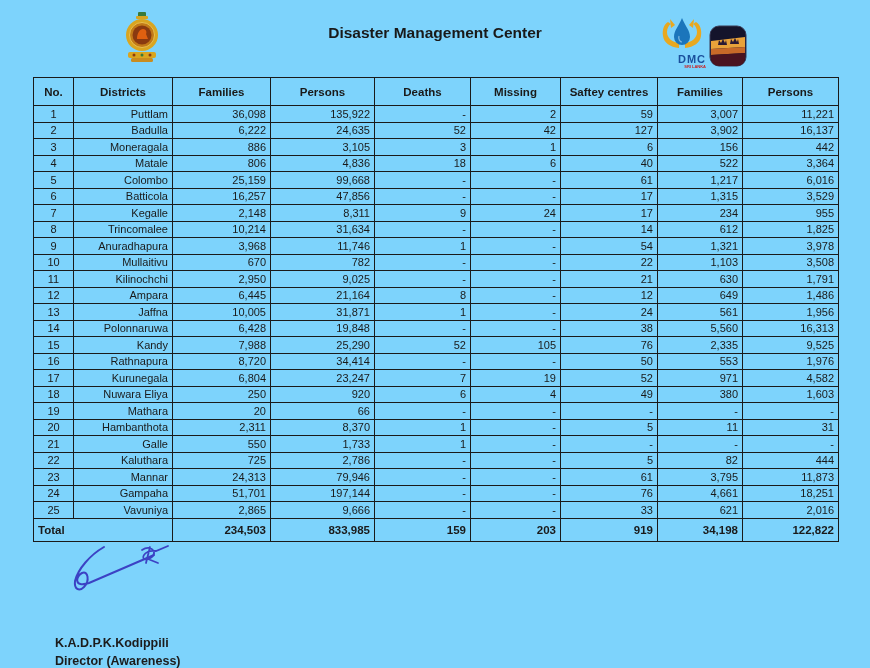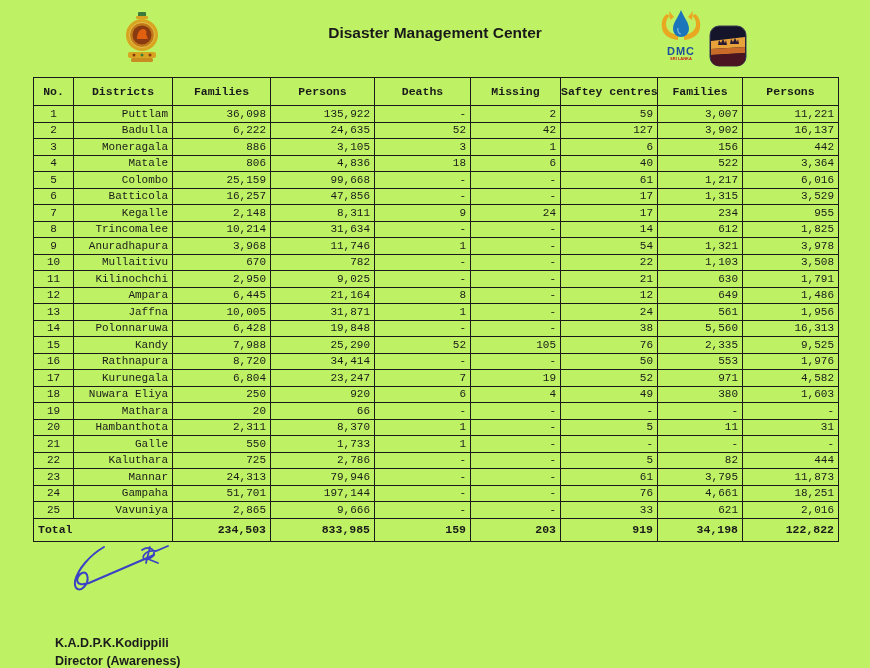--- a/index.html
+++ b/index.html
@@ -1,51 +1,51 @@
 <!DOCTYPE html>
 <html><head>
 <meta charset="utf-8">
 <style>
   * { margin: 0; padding: 0; box-sizing: border-box; }
   html, body { background: #ffffff; }
   .page {
     position: relative;
     width: 870px;
     height: 668px;
-    background: #bef264;
+    background: #7dd3fc;
     font-family: "Liberation Serif", serif;
     color: #1a1a1a;
     overflow: hidden;
   }
 
   
   .emblem { position: absolute; left: 122px; top: 11px; }
   .titles {
     position: absolute; left: 0; top: 22px; width: 100%;
     text-align: center;
     font-family: "Liberation Sans", sans-serif;
     font-weight: bold; font-size: 15.5px; line-height: 22px;
     color: #191919;
   }
-  .logo-dmc { position: absolute; left: 656px; top: 8px; width: 50px; text-align: center; }
+  .logo-dmc { position: absolute; left: 656px; top: 16px; width: 50px; text-align: right; }
   .logo-dmc .dmc-text {
     font-family: "Liberation Sans", sans-serif; font-weight: bold;
     font-size: 11px; color: #1a4f9c; letter-spacing: 1px; line-height: 10px;
   }
   .logo-dmc .dmc-subtext {
     font-family: "Liberation Sans", sans-serif; font-weight: bold;
     font-size: 4px; color: #cc2222; line-height: 5px;
   }
   .logo-ministry { position: absolute; left: 709px; top: 25px; }
 
   
   table.report {
     position: absolute; left: 33px; top: 77px;
     width: 805px; border-collapse: collapse; table-layout: fixed;
-    font-family: Liberation Mono, monospace;
+    font-family: Liberation Sans, sans-serif;
   }
   table.report th, table.report td {
     border: 1.5px solid #1a1a1a;
     font-size: 11px;
     overflow: hidden; white-space: nowrap;
   }
   table.report thead th {
     height: 28px; font-weight: bold; font-size: 11.5px;
     text-align: center; vertical-align: middle;
   }

